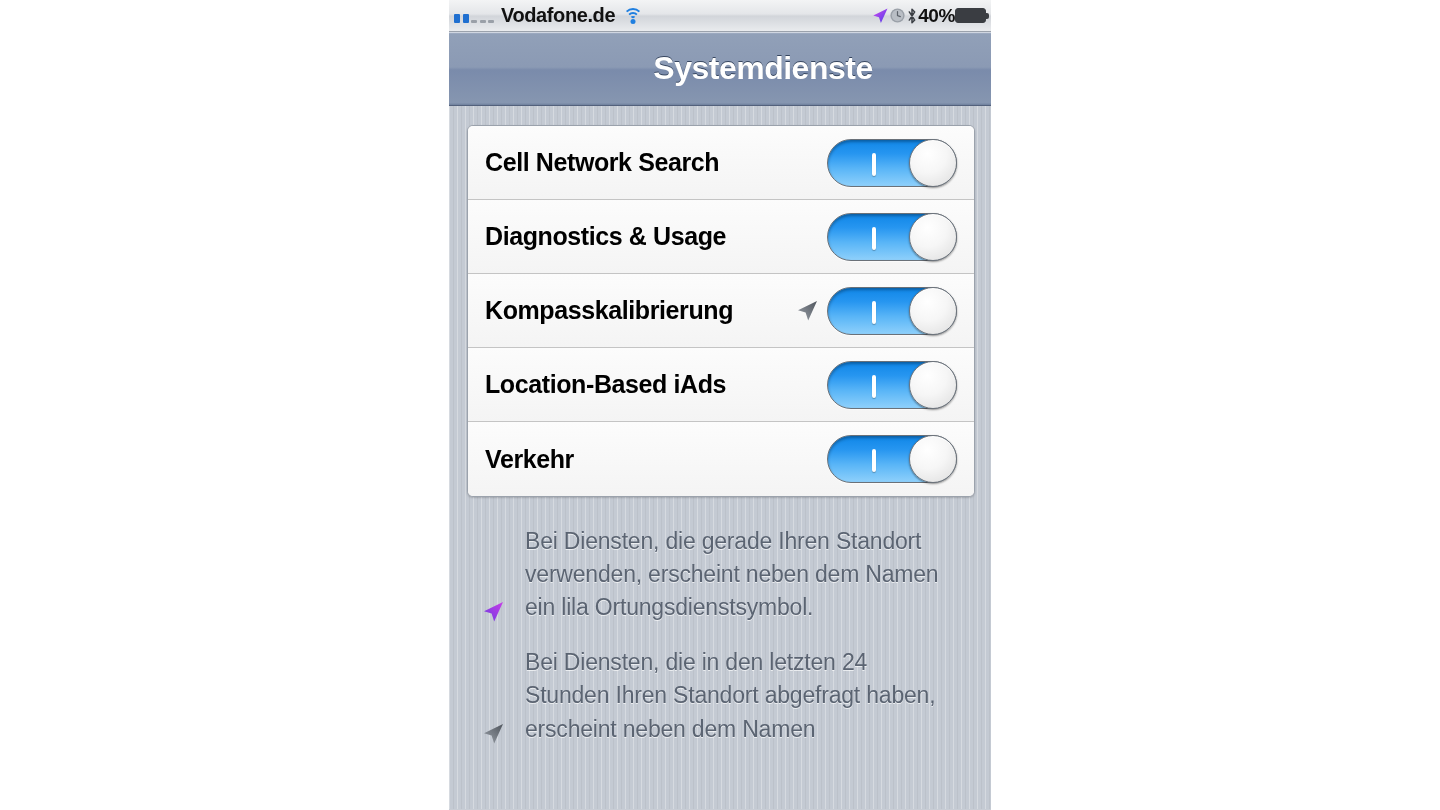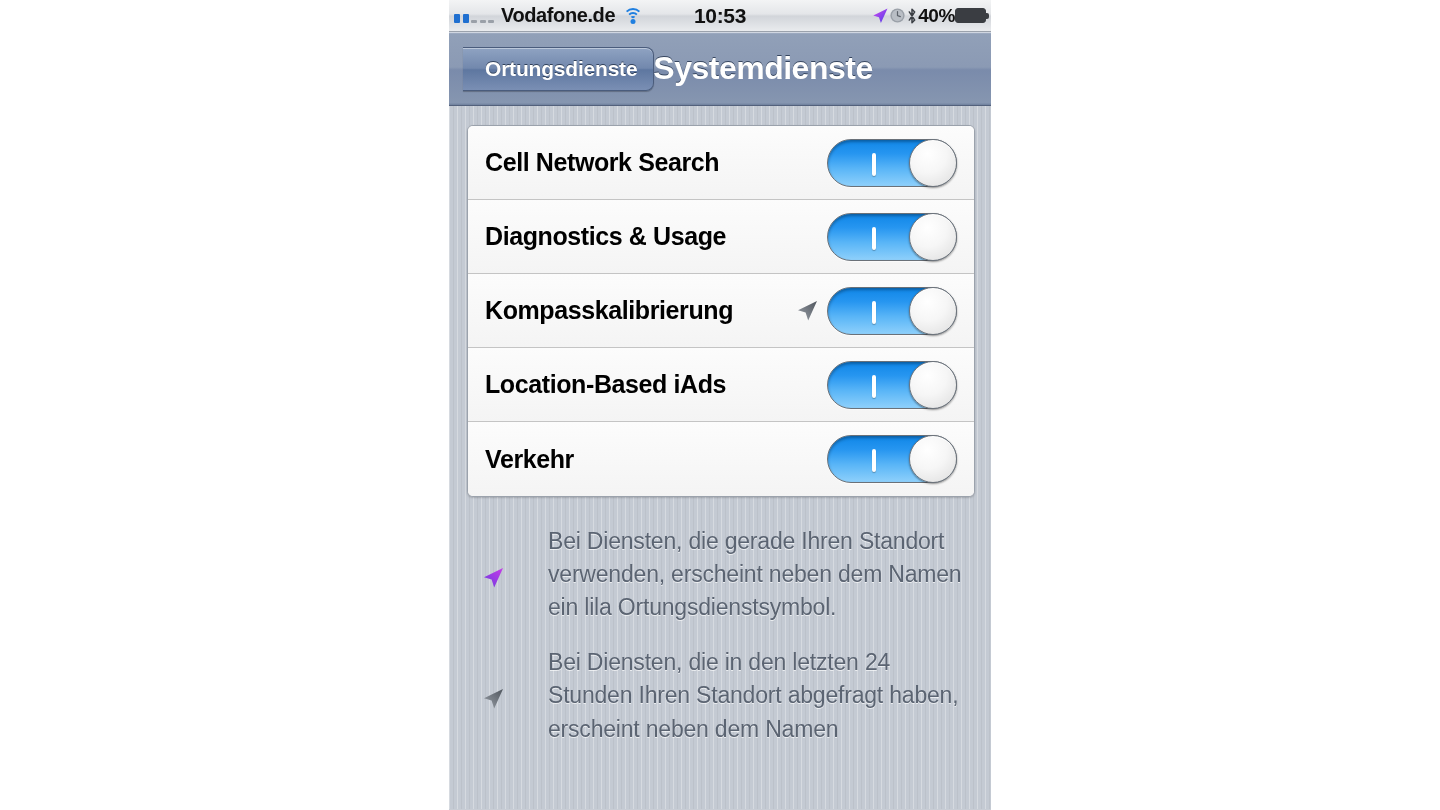--- a/index.html
+++ b/index.html
@@ -266,23 +266,22 @@
     border: 1px solid #6e757d;
     box-shadow: 0 1px 2px rgba(0,0,0,0.45), inset 0 1px 0 rgba(255,255,255,0.95);
   }
 
   
   #footer-notes {
     margin: 28px 20px 0 20px;
   }
   .note {
     display: flex;
-    align-items: center;
+    align-items: flex-end;
     margin-bottom: 22px;
-    gap: 23px;
   }
   .note-icon {
     width: 24px; height: 24px;
     flex: 0 0 auto;
     margin-top: 7px;
     margin-right: 20px;
     margin-left: 12px;
   }
   .note-text {
     font-size: 23px;
@@ -311,21 +310,20 @@
         </div>
         <span class="carrier">Vodafone.de</span>
         <span class="wifi">
           <span></span>
             <span></span>
             <span></span>
             <b></b>
         </span>
       </div>
 
-      <div class="sb-center">10:53</div>
 
       <div class="sb-right">
         <svg class="loc-arrow-sb" viewBox="0 0 24 24">
           <defs>
             <linearGradient id="pArrSB" x1="0" y1="0" x2="1" y2="1">
               <stop offset="0%" stop-color="#d44bf0"></stop>
               <stop offset="100%" stop-color="#4a3ce8"></stop>
             </linearGradient>
           </defs>
           <path d="M22 2 L3 11.2 L10.6 13.6 L13.2 21.4 Z" fill="url(#pArrSB)"></path>
@@ -343,24 +341,20 @@
 
         <span class="batt-pct">40%</span>
 
         <span class="battery">
           <span class="fill" style="width: 40%;"></span>
         </span>
       </div>
     </div>
 
     <div id="nav-bar">
-      <div id="back-button">
-        <span class="bb-arrow"></span>
-        <span class="bb-body">Ortungsdienste</span>
-      </div>
       <div id="nav-title">Systemdienste</div>
     </div>
 
     <div id="content">
 
       <div id="settings-group">
 
         <div class="row">
           <span class="row-label">Cell Network Search</span>
           <span class="row-spacer"></span>

